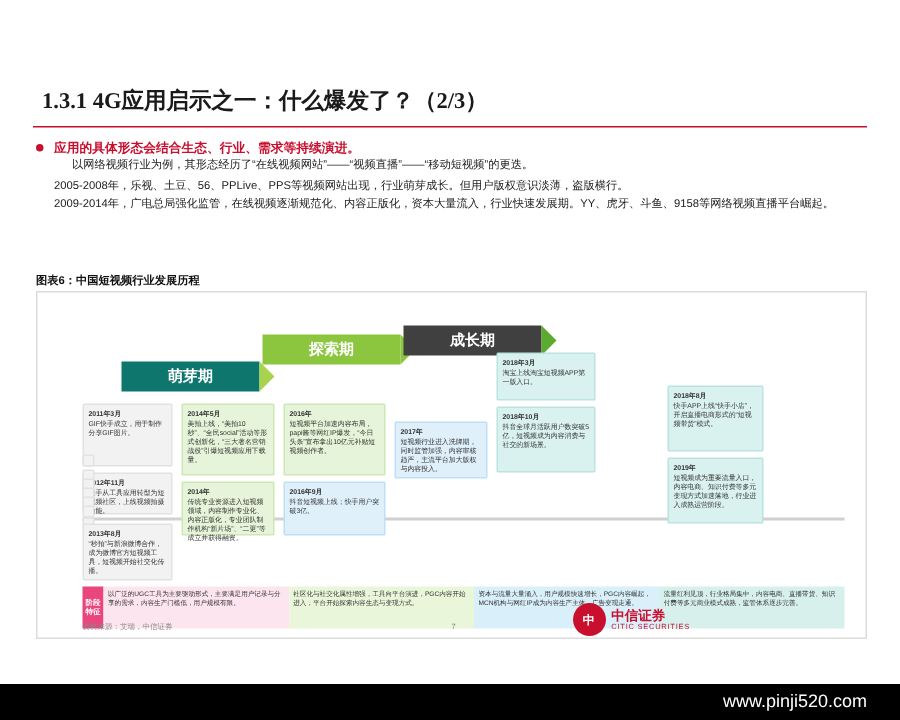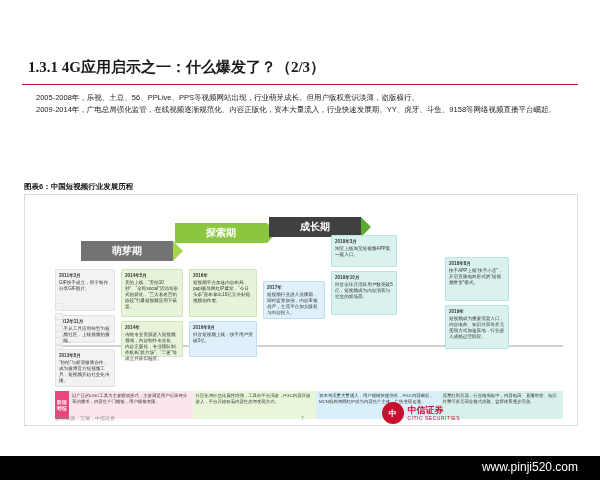--- a/index.html
+++ b/index.html
@@ -59,21 +59,21 @@
     background:#ffffff;border:1px solid #dcdcdc;
   }
   
   .phase{
     position:absolute;height:20px;color:#fff;font-weight:bold;font-size:10px;
     display:flex;align-items:center;justify-content:center;
   }
   .phase .txt{position:relative;z-index:2;}
   .arrow-r{position:absolute;right:-10px;top:0;width:0;height:0;
      border-top:10px solid transparent;border-bottom:10px solid transparent;}
-  .p1{left:56px;top:46px;width:92px;background:#737373;}
+  .p1{left:56px;top:46px;width:92px;background:#0f766e;}
   .p1 .arrow-r{border-left:10px solid #a7d34e;}
   .p2{left:150px;top:28px;width:92px;background:#8cc63f;}
   .p2 .arrow-r{border-left:10px solid #8cc63f;}
   .p3{left:244px;top:22px;width:92px;background:#404040;}
   .p3 .arrow-r{border-left:10px solid #5aab2f;}
   .p4{left:338px;top:10px;width:100px;background:#3f9142;}
   .p4 .arrow-r{border-left:10px solid #3f9142;}
   
   .axis{position:absolute;left:30px;top:150px;width:508px;height:2px;background:#d0d0d0;}
   
@@ -124,20 +124,25 @@
 
 <div class="page">
 
 
   <div class="slide">
 
     <div class="title">1.3.1 4G应用启示之一：什么爆发了？（2/3）</div>
     <div class="title-underline"></div>
 
     <div class="bullets">
+      <div class="b-row">
+        <span class="b-dot"></span>
+        <div class="b-main">应用的具体形态会结合生态、行业、需求等持续演进。</div>
+        <div class="b-sub">以网络视频行业为例，其形态经历了“在线视频网站”——“视频直播”——“移动短视频”的更迭。</div>
+      </div>
       <div class="b-sub">2005-2008年，乐视、土豆、56、PPLive、PPS等视频网站出现，行业萌芽成长。但用户版权意识淡薄，盗版横行。</div>
       <div class="b-sub">2009-2014年，广电总局强化监管，在线视频逐渐规范化、内容正版化，资本大量流入，行业快速发展期。YY、虎牙、斗鱼、9158等网络视频直播平台崛起。</div>
     </div>
 
     <div class="fig-cap">图表6：中国短视频行业发展历程</div>
 
     <div class="chart">
 
       <div class="phase p1">
         <span class="txt">萌芽期</span>

